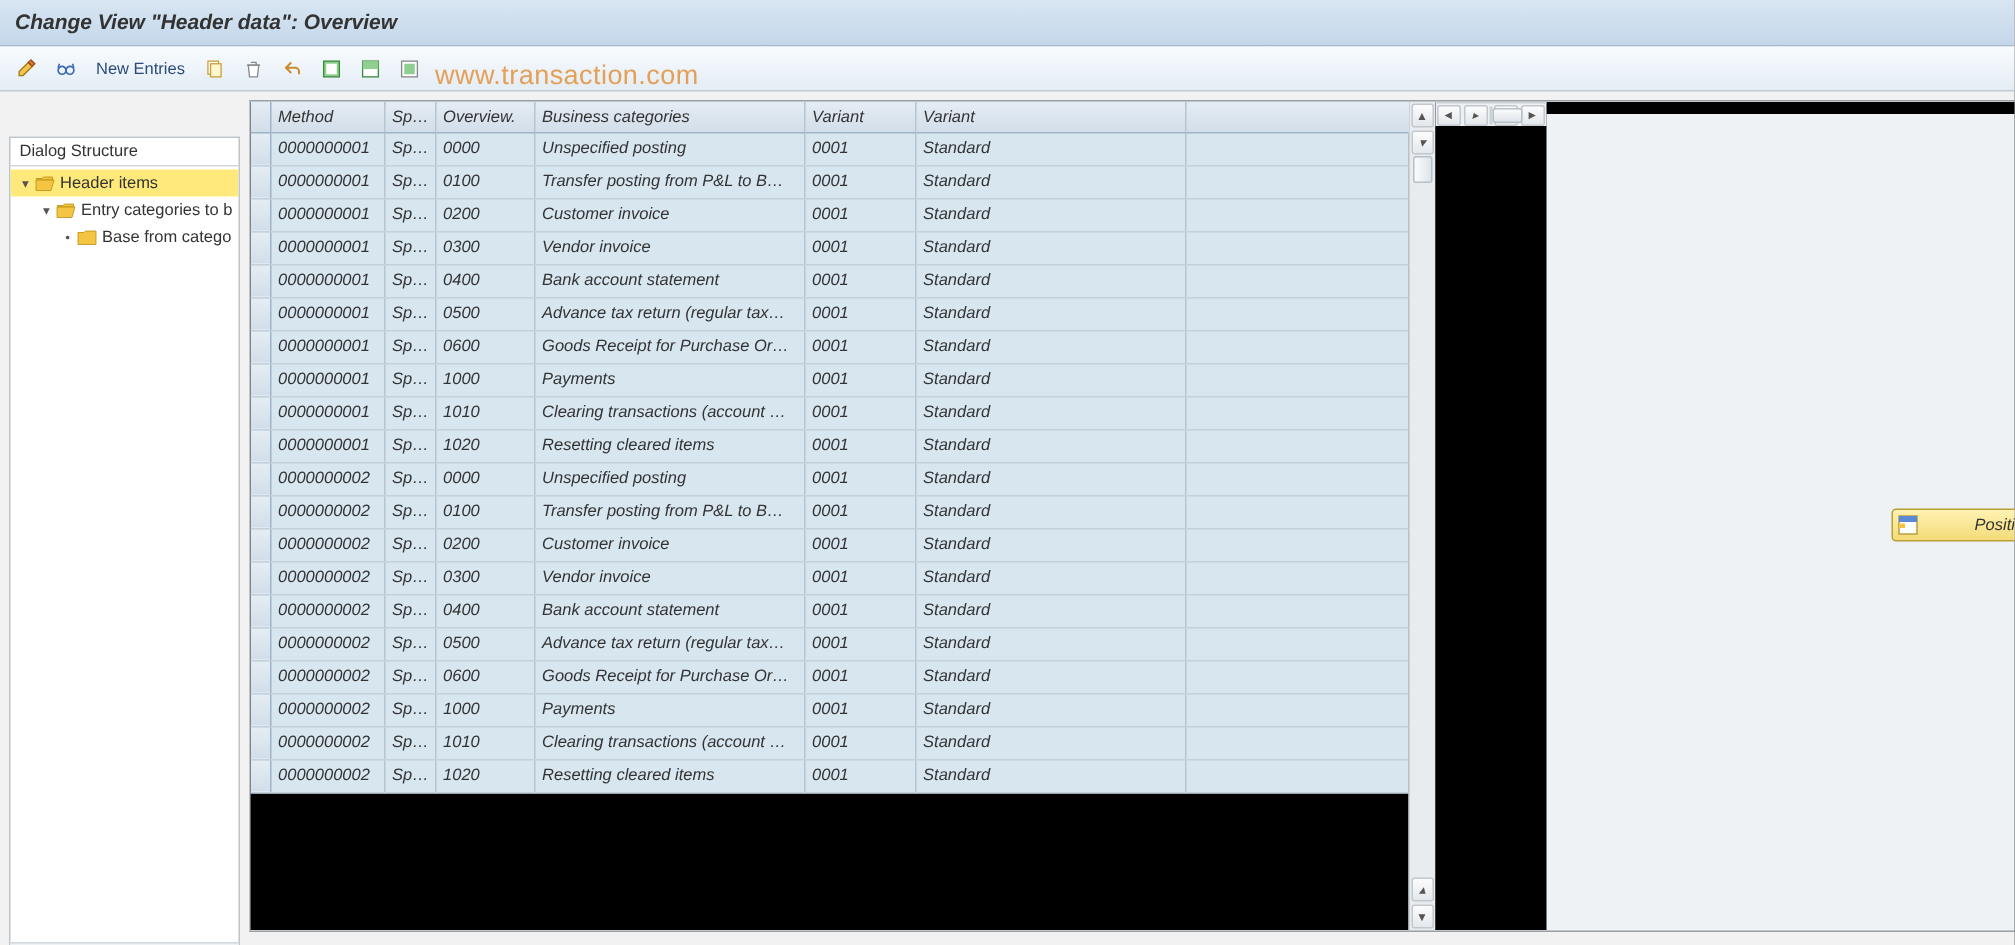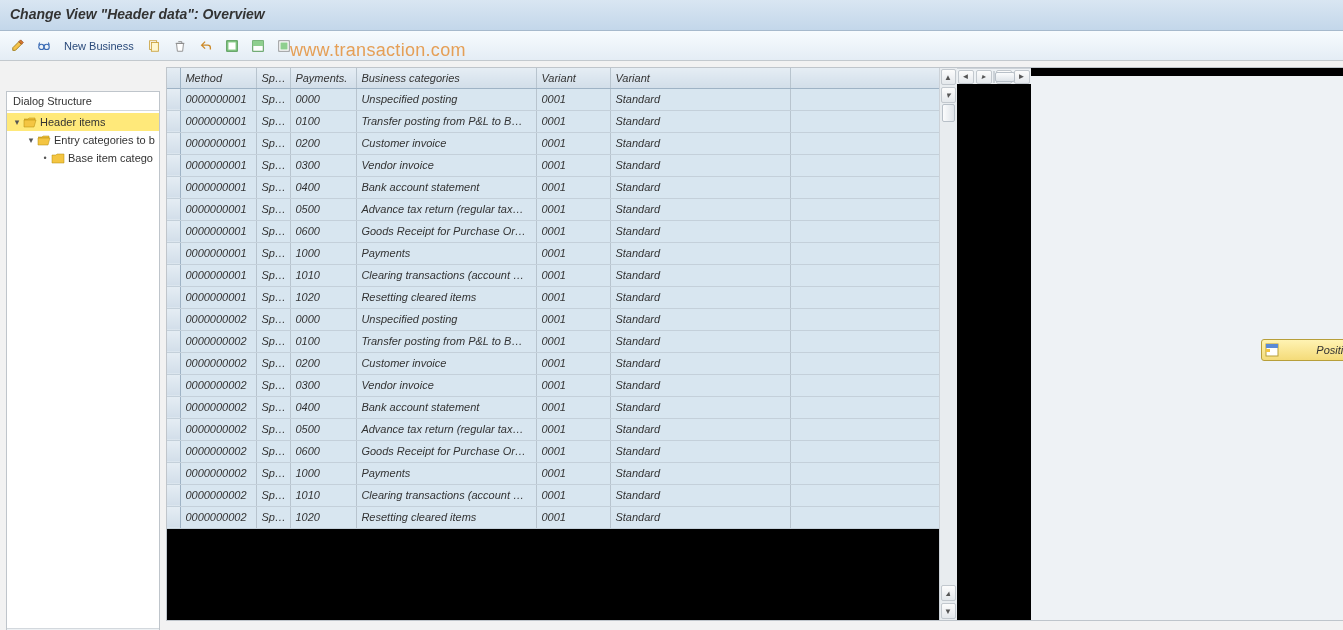--- a/index.html
+++ b/index.html
@@ -290,21 +290,21 @@
       <path d="M12 6 L14 4 L11 1 L9 3 Z" fill="#d97a2b" stroke="#9a4a1b"></path>
     </svg>
   </span>
   <span class="icon-btn" title="Find">
     <svg width="14" height="14" viewBox="0 0 16 16">
       <circle cx="5" cy="9" r="3" fill="none" stroke="#3a6bb5" stroke-width="1.3"></circle>
       <circle cx="11" cy="9" r="3" fill="none" stroke="#3a6bb5" stroke-width="1.3"></circle>
       <path d="M8 9 L8 9 M2 7 L3 4 M14 7 L13 4" stroke="#3a6bb5" stroke-width="1.2"></path>
     </svg>
   </span>
-  <span class="text-btn">New Business</span>
+  <span class="text-btn">New Entries</span>
   <span class="icon-btn" title="Copy As">
     <svg width="14" height="14" viewBox="0 0 16 16">
       <rect x="3" y="2" width="8" height="10" fill="#fff" stroke="#caa13a"></rect>
       <rect x="5" y="4" width="8" height="10" fill="#fff7d0" stroke="#caa13a"></rect>
     </svg>
   </span>
   <span class="icon-btn" title="Delete">
     <svg width="14" height="14" viewBox="0 0 16 16">
       <path d="M4 5 H12 L11 14 H5 Z" fill="#fff" stroke="#888"></path>
       <path d="M3 5 H13 M6 3 H10 V5" fill="none" stroke="#888"></path>
@@ -355,21 +355,21 @@
             <path d="M1 3 H5 L6 2 H12 V4 H2 Z" fill="#e8b93a" stroke="#a8821a"></path>
             <path d="M1 4 H13 L11 11 H1 Z" fill="#f4d272" stroke="#a8821a"></path>
           </svg>
           <span class="label">Entry categories to b</span>
         </div>
         <div class="tree-node" style="padding-left: 32px;">
           <span class="twisty">•</span>
           <svg class="folder" width="14" height="12" viewBox="0 0 14 12">
             <path d="M1 3 H5 L6 2 H13 V11 H1 Z" fill="#f4d272" stroke="#a8821a"></path>
           </svg>
-          <span class="label">Base item catego</span>
+          <span class="label">Base from catego</span>
         </div>
       </div>
     <div class="tree-hscroll">
       <div class="hscroll-btn">◄</div>
       <div class="hscroll-track">
         <div class="hscroll-thumb" style="left:1px;width:32px"></div>
       </div>
       <div class="hscroll-btn">►</div>
     </div>
   </div>
@@ -383,21 +383,21 @@
       </svg>
     </div>
     <div class="table-wrap">
       <div class="table-scroll">
         <table class="grid" id="grid">
           <thead>
               <tr id="grid-head">
                 <th class="sel-col"></th>
                 <th style="width: 76px;">Method</th>
                 <th style="width: 34px;">Spl…</th>
-                <th style="width: 66px;">Payments.</th>
+                <th style="width: 66px;">Overview.</th>
                 <th style="width: 180px;">Business categories</th>
                 <th style="width: 74px;">Variant</th>
                 <th style="width: 180px;">Variant</th>
                 <th style="width: auto;"></th>
               </tr>
             </thead>
           <tbody id="grid-body">
               <tr>
                 <td class="sel-col"></td>
                 <td>0000000001</td>

